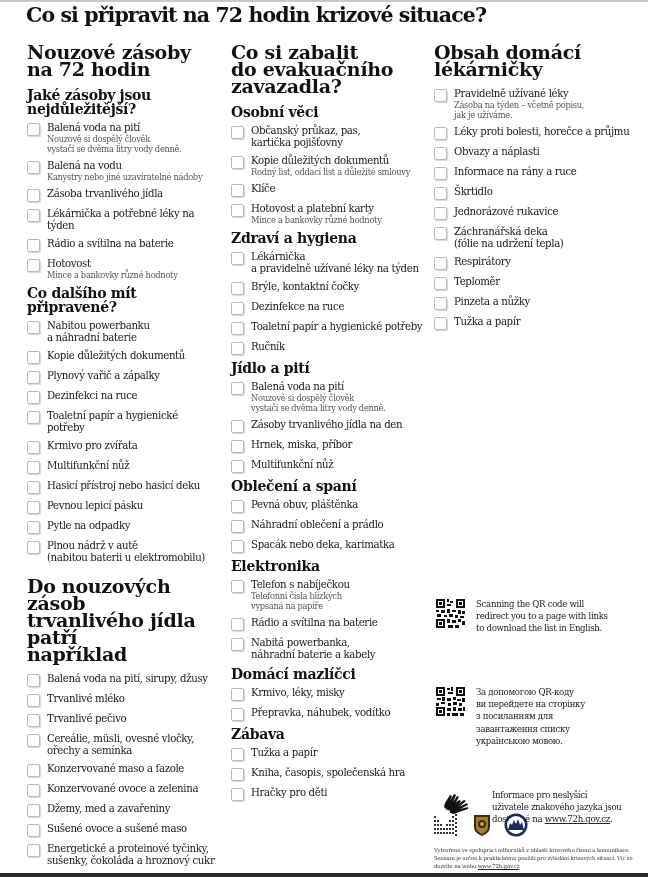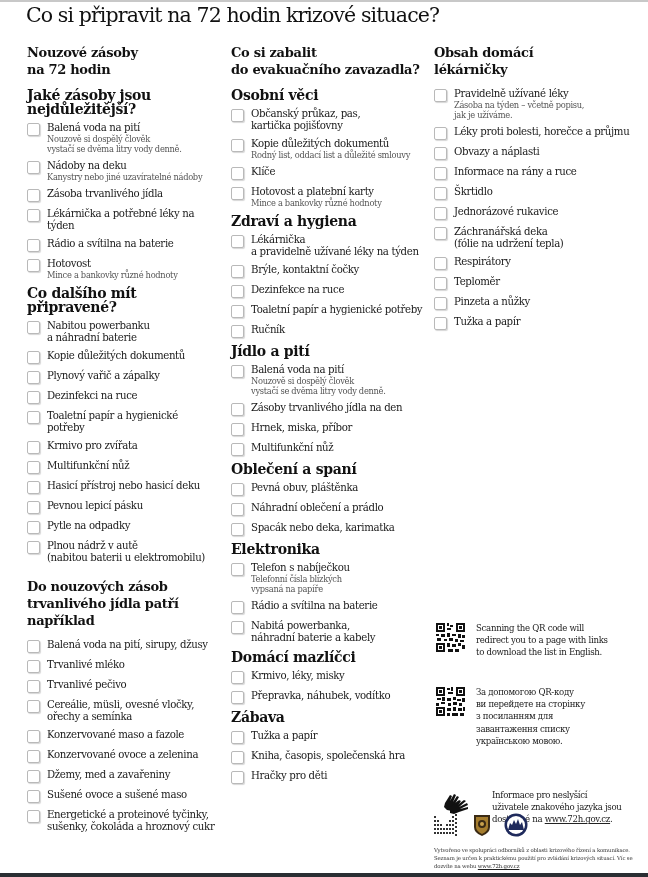--- a/index.html
+++ b/index.html
@@ -4,30 +4,30 @@
   <style>
     html, body { margin: 0; padding: 0; }
     body {
       width: 648px; height: 877px; overflow: hidden; position: relative;
       background: #ffffff; color: #1a1a1a;
       font-family: "DejaVu Serif", "Liberation Serif", serif;
     }
     .topline { position: absolute; left: 0; top: 0; width: 648px; height: 2px; background: #c8c8c8; }
     .title {
       position: absolute; left: 26px; top: 3px;
-      font-family: "DejaVu Serif", serif; font-weight: normal;
+      font-family: "DejaVu Serif", serif; font-weight: bold;
       font-size: 20.5px; letter-spacing: -0.9px; color: #111;
       white-space: nowrap;
     }
     .col { position: absolute; top: 44px; }
     .col1 { left: 27px; width: 190px; }
     .col2 { left: 231px; width: 200px; }
     .col3 { left: 434px; width: 210px; }
     h2 {
-      margin: 0 0 10px 0; font-size: 13px; line-height: 17px; font-weight: bold;
+      margin: 0 0 10px 0; font-size: 19px; line-height: 17px; font-weight: bold;
       letter-spacing: -0.3px; color: #111;
     }
     h3 {
       margin: 0 0 6px 0; font-size: 14px; line-height: 14px; font-weight: bold;
       letter-spacing: -0.3px; color: #111;
     }
     .item { display: flex; align-items: flex-start; margin-bottom: 6px; }
     .cb {
       flex: 0 0 auto; width: 11px; height: 11px; border: 1px solid #b9b9b9;
       border-radius: 2px; background: #fff; margin-top: 1px; margin-right: 7px;
@@ -75,21 +75,21 @@
           <span class="cb"></span>
           <div class="txt">
             <span class="label">Balená voda na pití</span>
             <span class="note">Nouzově si dospělý člověk
 vystačí se dvěma litry vody denně.</span>
           </div>
         </div>
         <div class="item">
           <span class="cb"></span>
           <div class="txt">
-            <span class="label">Nádoby na deku</span>
+            <span class="label">Balená na vodu</span>
             <span class="note">Kanystry nebo jiné uzavíratelné nádoby</span>
           </div>
         </div>
         <div class="item">
           <span class="cb"></span>
           <div class="txt">
             <span class="label">Zásoba trvanlivého jídla</span>
           </div>
         </div>
         <div class="item">
@@ -498,21 +498,21 @@
       </div>
       <div class="item">
         <span class="cb"></span>
         <div class="txt">
           <span class="label">Tužka a papír</span>
         </div>
       </div>
     </div>
 </div>
 
-<div class="qr-row" style="top:622px">
+<div class="qr-row" style="top:598px">
   <svg class="qr" viewBox="0 0 31 31">
     <rect x="0" y="0" width="31" height="31" fill="#fff"></rect>
     <rect x="1" y="1" width="9" height="9" fill="#111"></rect>
       <rect x="3" y="3" width="5" height="5" fill="#fff"></rect>
       <rect x="4" y="4" width="3" height="3" fill="#111"></rect>
     <rect x="21" y="1" width="9" height="9" fill="#111"></rect>
       <rect x="23" y="3" width="5" height="5" fill="#fff"></rect>
       <rect x="24" y="4" width="3" height="3" fill="#111"></rect>
     <rect x="1" y="21" width="9" height="9" fill="#111"></rect>
       <rect x="3" y="23" width="5" height="5" fill="#fff"></rect>

